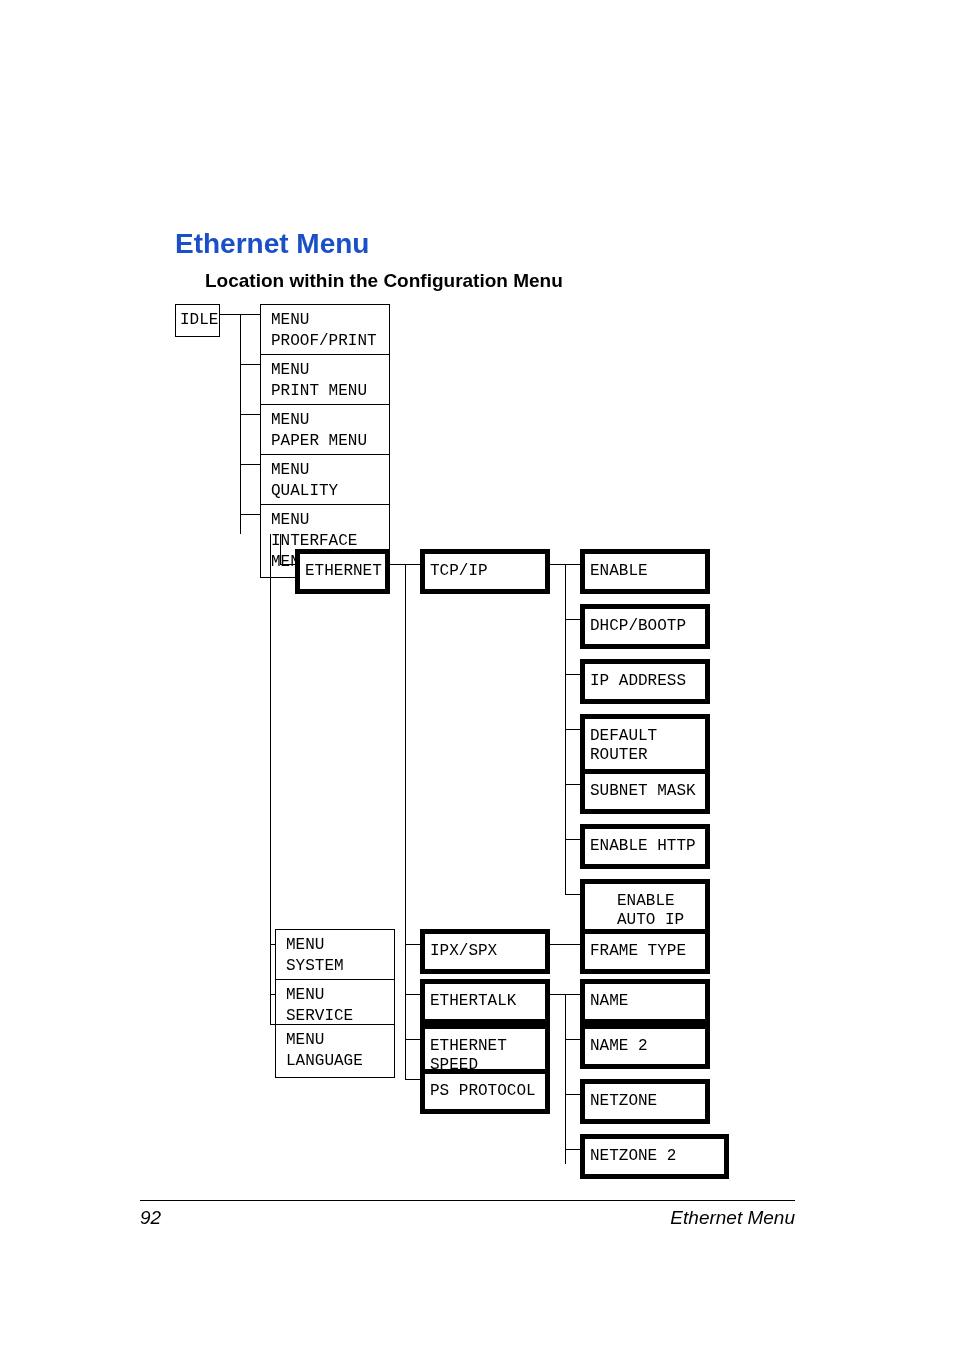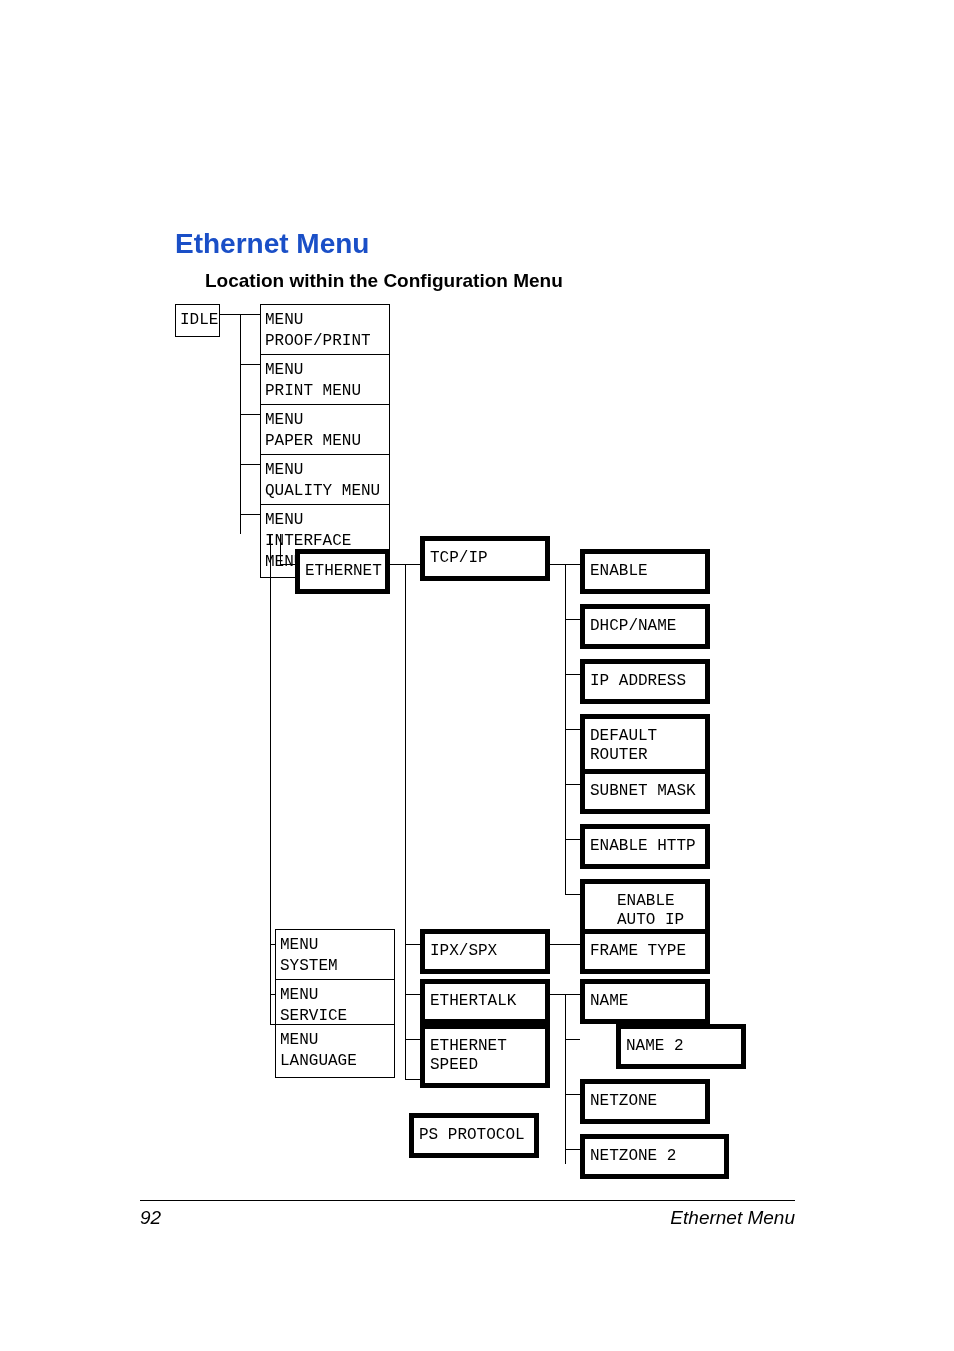--- a/index.html
+++ b/index.html
@@ -35,21 +35,21 @@
     width: 640px;
     height: 885px;
     font-family: "Courier New", Courier, monospace;
     font-size: 16px;
     color: #000;
   }
   .box {
     position: absolute;
     border: 1px solid #000;
     background: #fff;
-    padding: 5px 4px;
+    padding: 5px 10px;
     line-height: 1.3;
   }
   .box-small {
     position: absolute;
     border: 5px solid #000000;
     background: #fff;
     padding: 8px 5px 8px 5px;
     line-height: 1.2;
   }
   .ln {
@@ -128,36 +128,36 @@
 
     <div class="box-small" style="left:120px; top:245px; width:95px;">
       <span>ETHERNET</span>
     </div>
 
     <div class="ln" style="left:215px; top:260px; width:15px; height:1px;"></div>
 
     <div class="ln" style="left:230px; top:260px; width:1px; height:515px;"></div>
 
     <div class="ln" style="left:230px; top:260px; width:15px; height:1px;"></div>
-    <div class="box-small" style="left:245px; top:232px; width:130px;">
+    <div class="box-small" style="left:245px; top:245px; width:130px;">
       <span>TCP/IP</span>
     </div>
 
     <div class="ln" style="left:375px; top:260px; width:15px; height:1px;"></div>
 
     <div class="ln" style="left:390px; top:260px; width:1px; height:330px;"></div>
 
     <div class="ln" style="left:390px; top:260px; width:15px; height:1px;"></div>
     <div class="box-small" data="" time-interactable="false" style="left:405px; top:245px; width:130px;">
       <span>ENABLE</span>
     </div>
 
     <div class="ln" style="left:390px; top:315px; width:15px; height:1px;"></div>
     <div class="box-small" style="left:405px; top:300px; width:130px;">
-      <span>DHCP/NAME</span>
+      <span>DHCP/BOOTP</span>
     </div>
 
     <div class="ln" style="left:390px; top:370px; width:15px; height:1px;"></div>
     <div class="box-small" style="left:405px; top:355px; width:130px;">
       <span>IP ADDRESS</span>
     </div>
 
     <div class="ln" style="left:390px; top:425px; width:15px; height:1px;"></div>
     <div class="box-small" style="left:405px; top:410px; width:130px;">
       <span>DEFAULT ROUTER</span>
@@ -216,26 +216,26 @@
       <span>MENU</span><br>
       <span>LANGUAGE</span>
     </div>
 
     <div class="ln" style="left:230px; top:735px; width:15px; height:1px;"></div>
     <div class="box-small" style="left:245px; top:720px; width:130px;">
       <span>ETHERNET SPEED</span>
     </div>
 
     <div class="ln" style="left:390px; top:735px; width:15px; height:1px;"></div>
-    <div class="box-small" style="left:405px; top:720px; width:130px;margin-left:36px;">
+    <div class="box-small" style="left:405px; top:720px; width:130px;">
       <span>NAME 2</span>
     </div>
 
     <div class="ln" style="left:230px; top:775px; width:15px; height:1px;"></div>
-    <div class="box-small" style="left:234px; top:765px; width:130px;margin-top:44px;">
+    <div class="box-small" style="left:245px; top:765px; width:130px;">
       <span>PS PROTOCOL</span>
     </div>
 
     <div class="ln" style="left:390px; top:790px; width:15px; height:1px;"></div>
     <div class="box-small" style="left:405px; top:775px; width:130px;">
       <span>NETZONE</span>
     </div>
 
     <div class="ln" style="left:390px; top:845px; width:15px; height:1px;"></div>
     <div class="box-small" style="left:405px; top:830px; width:149px;">

